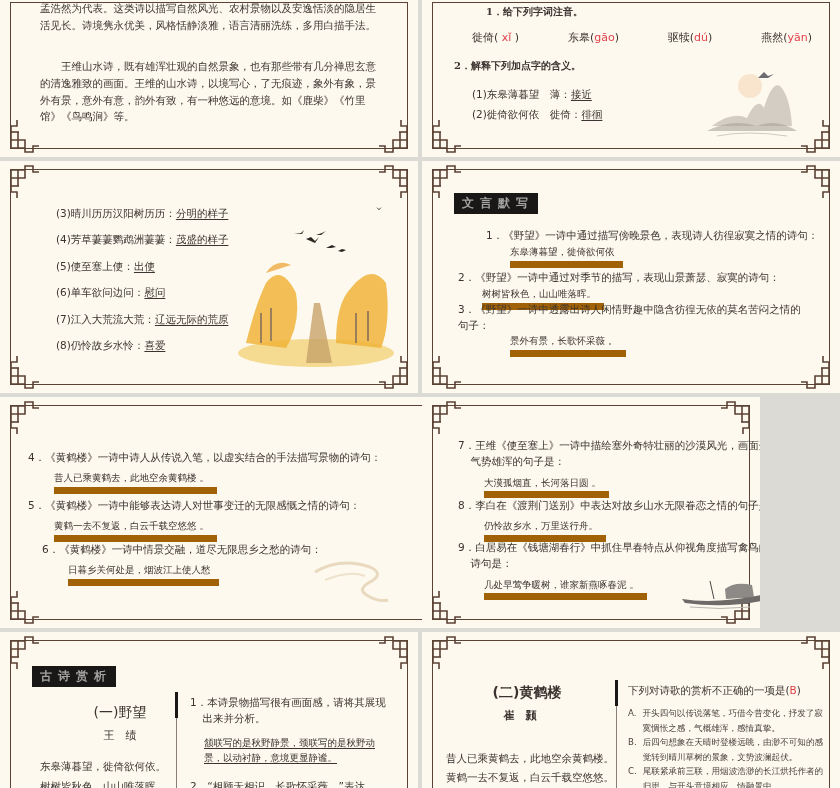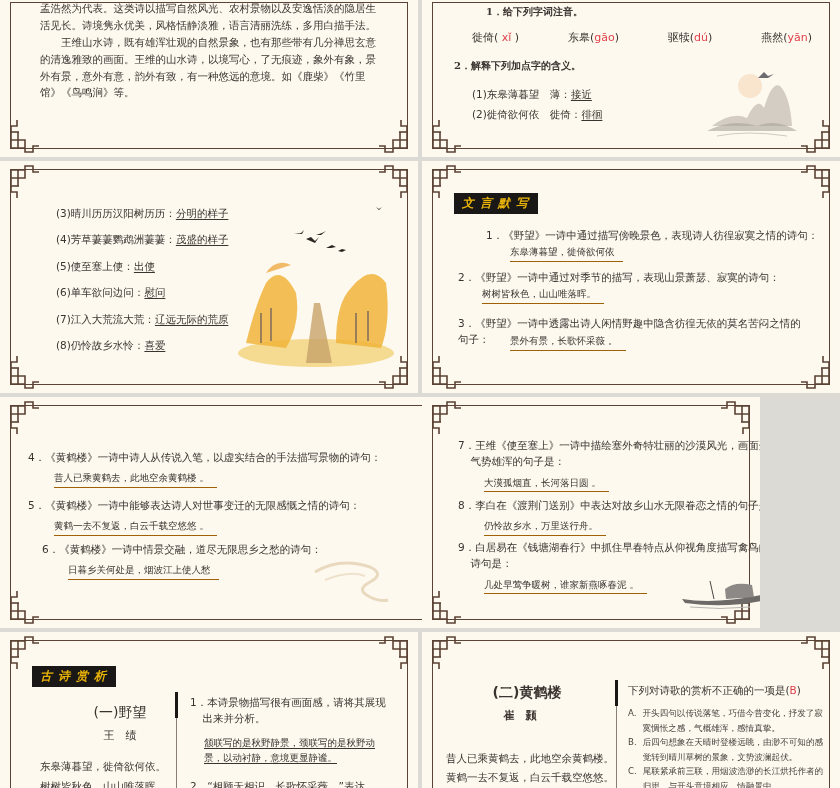--- a/index.html
+++ b/index.html
@@ -12,25 +12,25 @@
     position: absolute; left: 10px; right: 10px; top: 8px; bottom: 8px;
     border: 1.6px solid #5b4335; pointer-events: none;
   }
   .frame svg.corner { position: absolute; width: 40px; height: 40px; }
   .c-tl { left: -6px; top: -6px; }
   .c-tr { right: -6px; top: -6px; transform: scaleX(-1); }
   .c-bl { left: -6px; bottom: -6px; transform: scaleY(-1); }
   .c-br { right: -6px; bottom: -6px; transform: scale(-1,-1); }
   .txt { position: absolute; font-size: 10.5px; line-height: 1.6; color: #3b3431; }
   .u { text-decoration: underline; text-underline-offset: 2px; }
-  .ans { border-bottom: 1px solid #a16207; padding: 0 8px 1px 0; font-size: 9.5px; color: #3b3431; display: inline-block; }
+  .ans { border-bottom: 7px solid #a16207; padding: 0 8px 1px 0; font-size: 9.5px; color: #3b3431; display: inline-block; }
   .red { color: #e0404a; }
   .tag {
-    position: absolute; background: #1a1816; color: #eab308; font-size: 12px; letter-spacing: 6px;
-    padding: 2px 4px 2px 8px; font-weight: bold; font-style: italic;
+    position: absolute; background: #1a1816; color: #a3a3a3; font-size: 12px; letter-spacing: 6px;
+    padding: 2px 4px 2px 8px; font-weight: bold;
   }
   .vbar { position: absolute; width: 1px; background: #8a7f78; }
   .vbar::before { content: ""; position: absolute; left: -1px; top: 0; width: 3px; height: 26px; background: #1a1816; }
   .q { position: absolute; font-size: 10.5px; line-height: 1.55; }
   .deco { position: absolute; }
 </style>
 </head>
 <body>
 
 <svg width="0" height="0" style="position:absolute">
@@ -48,21 +48,21 @@
 <div class="slide" style="left:0;top:-6px;width:418px;height:163px;">
   <div class="frame">
     <svg class="corner c-bl" viewBox="0 0 40 40">
         <use href="#orn"></use>
       </svg>
     <svg class="corner c-br" viewBox="0 0 40 40">
         <use href="#orn"></use>
       </svg>
   </div>
   <div class="txt" style="left:40px;top:6px;width:340px;text-indent:0;">孟浩然为代表。这类诗以描写自然风光、农村景物以及安逸恬淡的隐居生活见长。诗境隽永优美，风格恬静淡雅，语言清丽洗练，多用白描手法。</div>
-  <div class="txt" style="left:40px;top:40px;width:340px;text-indent:2em;">王维山水诗，既有雄浑壮观的自然景象，也有那些带有几分禅思玄意的清逸雅致的画面。王维的山水诗，以境写心，了无痕迹，象外有象，景外有景，意外有意，韵外有致，有一种悠远的意境。如《鹿柴》《竹里馆》《鸟鸣涧》等。</div>
+  <div class="txt" style="left:40px;top:64px;width:340px;text-indent:2em;">王维山水诗，既有雄浑壮观的自然景象，也有那些带有几分禅思玄意的清逸雅致的画面。王维的山水诗，以境写心，了无痕迹，象外有象，景外有景，意外有意，韵外有致，有一种悠远的意境。如《鹿柴》《竹里馆》《鸟鸣涧》等。</div>
 </div>
 
 <div class="slide" style="left:422px;top:-6px;width:418px;height:163px;">
   <div class="frame">
     <svg class="corner c-bl" viewBox="0 0 40 40">
         <use href="#orn"></use>
       </svg>
     <svg class="corner c-br" viewBox="0 0 40 40">
         <use href="#orn"></use>
       </svg>
@@ -151,21 +151,21 @@
   </div>
   <div class="tag" style="left:32px;top:32px;">文言默写</div>
   <div class="q" style="left:36px;top:66px;width:350px;margin-left:28px;">
     <div>1．《野望》一诗中通过描写傍晚景色，表现诗人彷徨寂寞之情的诗句：</div>
     <div style="padding-left:24px;"><span class="ans">东皋薄暮望，徙倚欲何依</span></div>
   </div>
   <div class="q" style="left:36px;top:108px;width:350px;">
     <div>2．《野望》一诗中通过对季节的描写，表现山景萧瑟、寂寞的诗句：</div>
     <div style="padding-left:24px;"><span class="ans">树树皆秋色，山山唯落晖。</span></div>
   </div>
-  <div class="q" style="left:36px;top:154px;width:350px;">
+  <div class="q" style="left:36px;top:140px;width:350px;">
     <div>3．《野望》一诗中透露出诗人闲情野趣中隐含彷徨无依的莫名苦闷之情的句子：</div>
     <div style="padding-left:64px;margin-top:-17px;padding-left:0;text-indent:0;"></div>
   </div>
   <div class="q" style="left:88px;top:171px;">
     <span class="ans">景外有景，长歌怀采薇 。</span>
   </div>
 </div>
 
 <div class="slide" style="left:0;top:397px;width:505px;height:231px;">
   <div class="frame">

